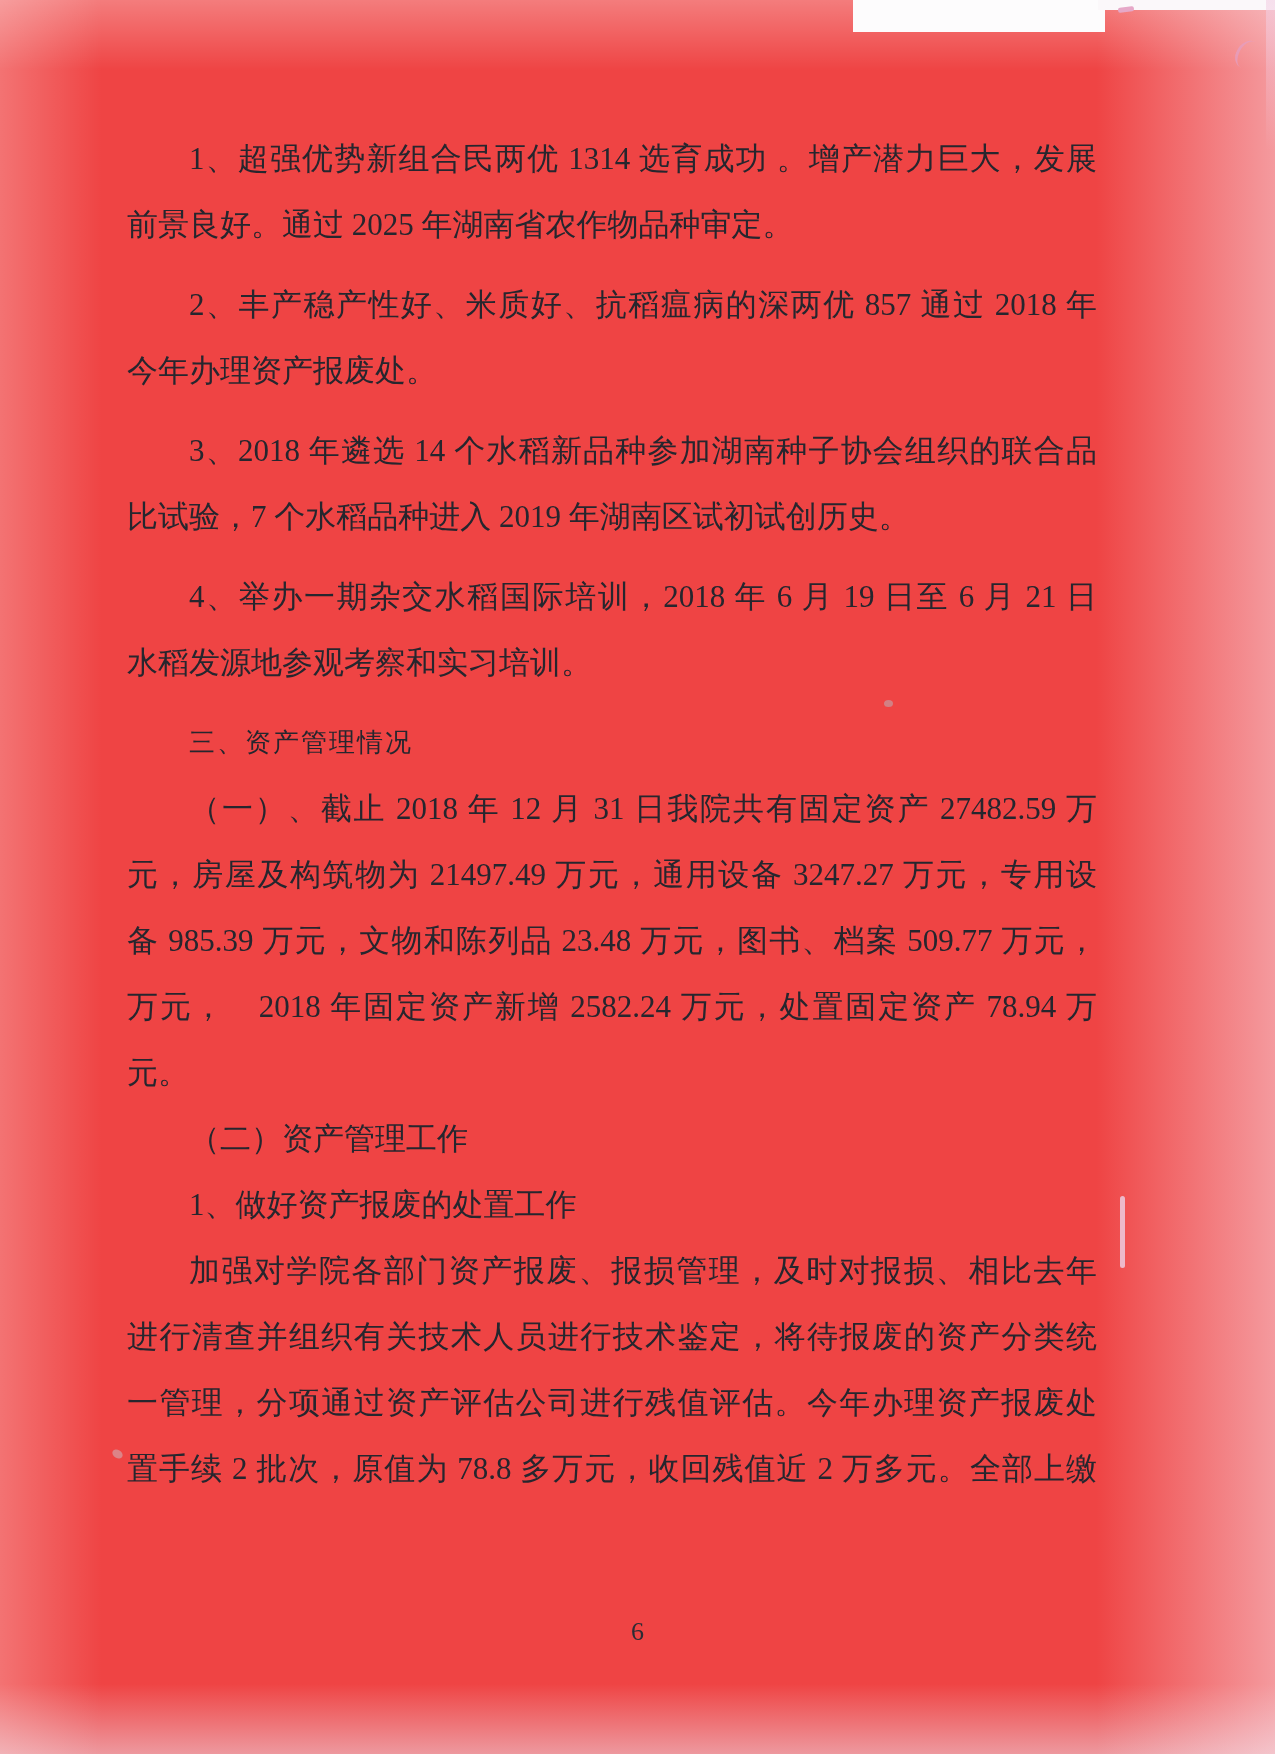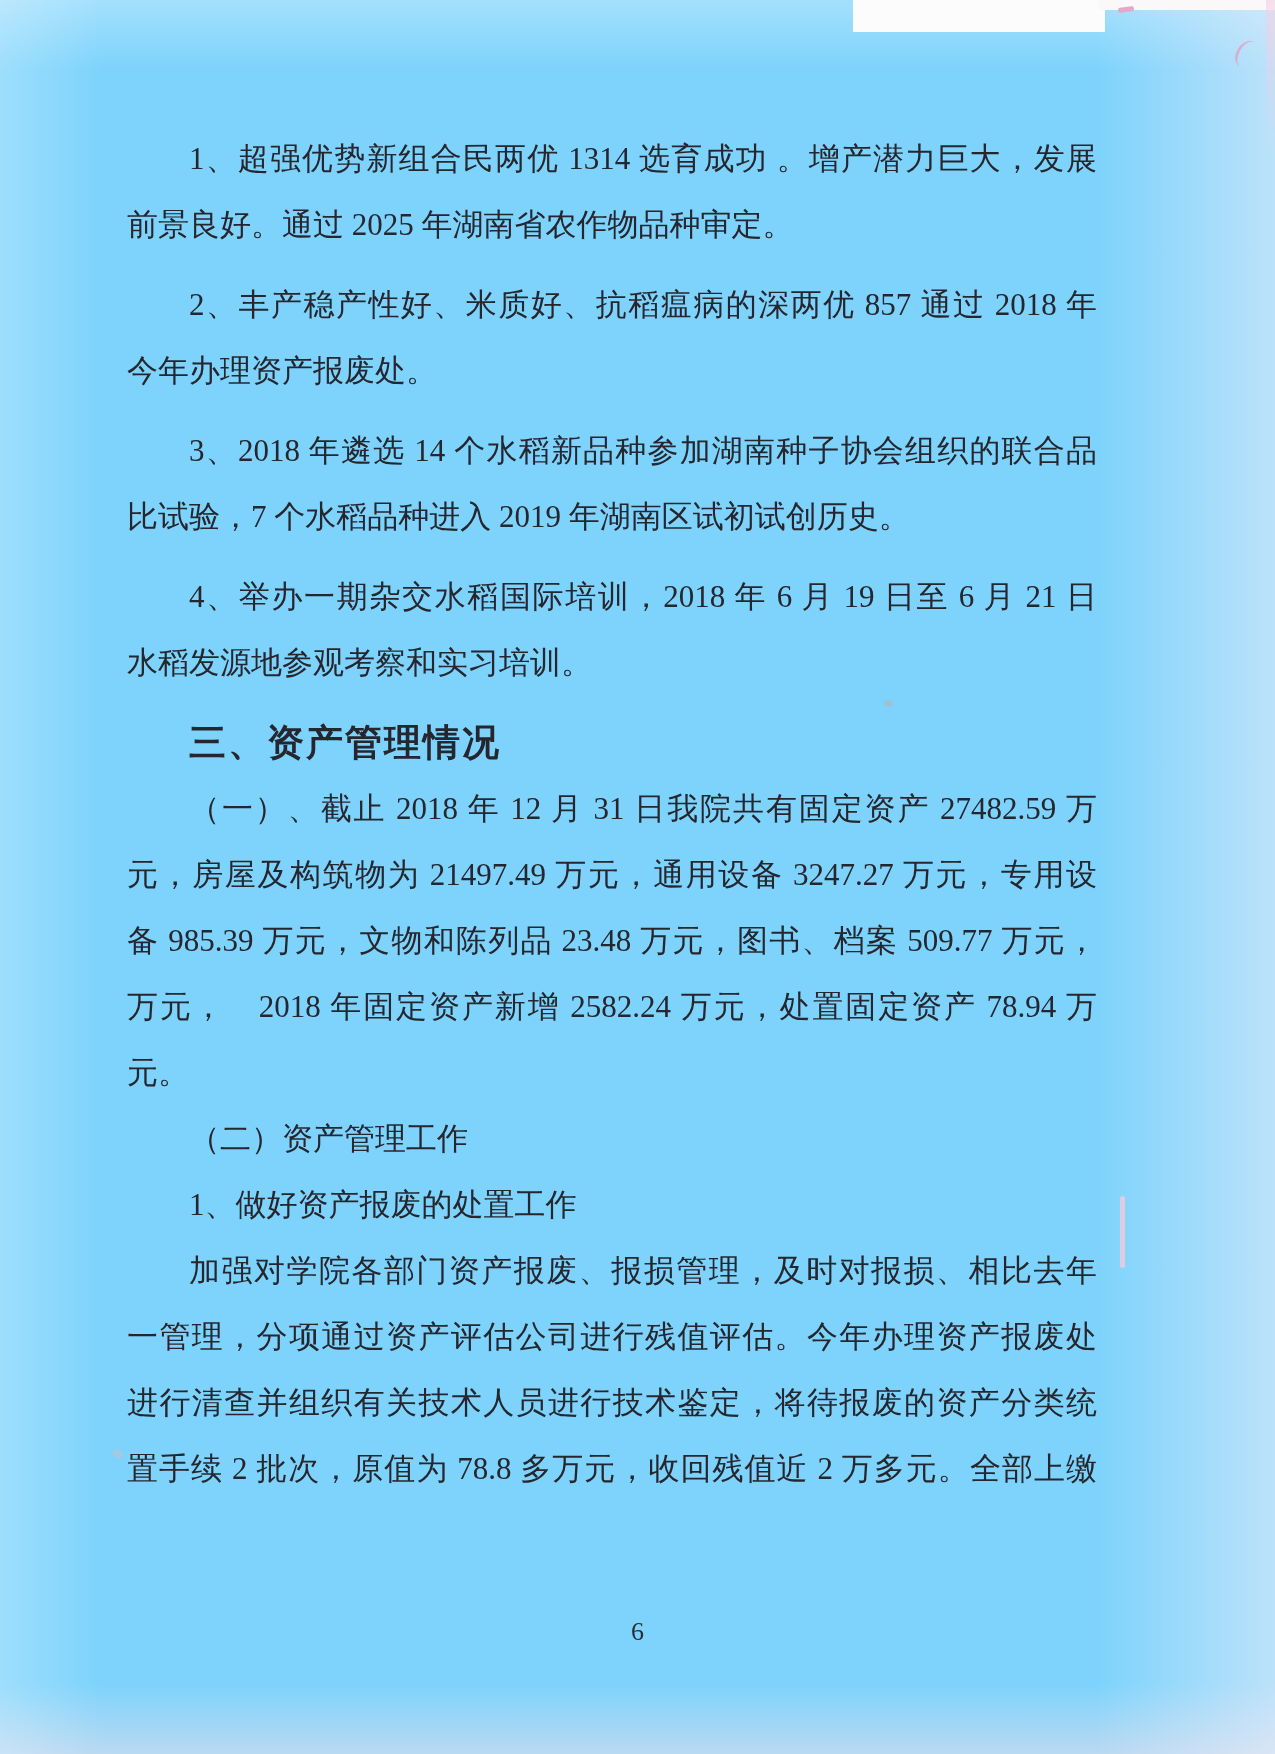--- a/index.html
+++ b/index.html
@@ -4,21 +4,21 @@
 <style>
   html, body {
     margin: 0;
     padding: 0;
     background: #e9e2e8;
   }
   .page {
     position: relative;
     width: 1275px;
     height: 1754px;
-    background: #7dd3fc;
+    background: #ef4444;
     overflow: hidden;
     font-family: "Liberation Serif", "DejaVu Serif", serif;
     color: #26262e;
   }
   
   .page::before {
     content: "";
     position: absolute;
     inset: 0;
     background:
@@ -40,22 +40,22 @@
     line-height: 66px;
     white-space: normal;
     overflow: hidden;
   }
   .line.full {
     text-align: justify;
     text-align-last: justify;
   }
   .line.indent { padding-left: 62px; }
   .line.heading {
-    font-weight: bold;
-    font-size: 37px;
+    font-weight: normal;
+    font-size: 26px;
     letter-spacing: 2px;
   }
   .page-number {
     position: absolute;
     top: 1612px;
     left: 0;
     width: 100%;
     height: 40px;
     line-height: 40px;
     text-align: center;
@@ -124,22 +124,22 @@
     <section class="para">
       <div class="line indent">（二）资产管理工作</div>
     </section>
 
     <section class="para">
       <div class="line indent">1、做好资产报废的处置工作</div>
     </section>
 
     <section class="para">
       <div class="line full indent">加强对学院各部门资产报废、报损管理，及时对报损、相比去年</div>
+      <div class="line full">进行清查并组织有关技术人员进行技术鉴定，将待报废的资产分类统</div>
       <div class="line full">一管理，分项通过资产评估公司进行残值评估。今年办理资产报废处</div>
-      <div class="line full">进行清查并组织有关技术人员进行技术鉴定，将待报废的资产分类统</div>
       <div class="line full">置手续 2 批次，原值为 78.8 多万元，收回残值近 2 万多元。全部上缴</div>
     </section>
 
   </main>
 
   <footer class="page-number">6</footer>
 
 </div>
 
 </body></html>

